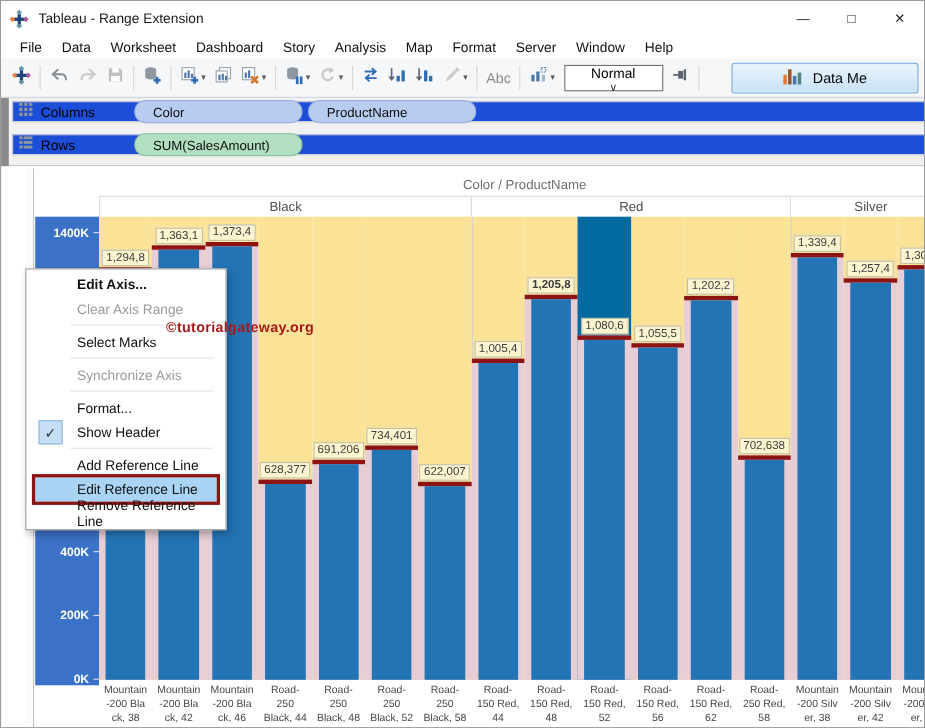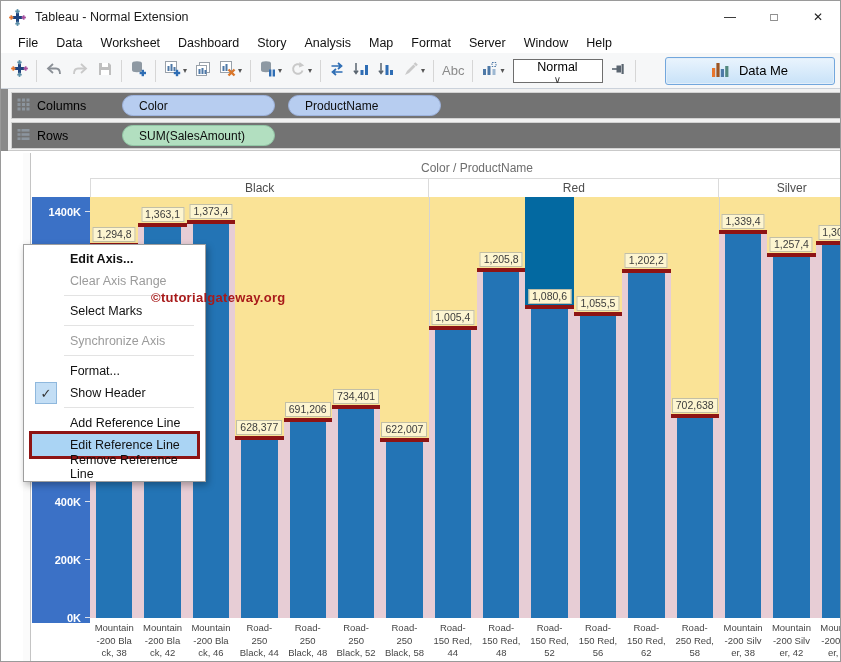--- a/index.html
+++ b/index.html
@@ -23,25 +23,25 @@
   .tbb .caret { font-size:8px; color:#555; margin-left:2px; }
   .tb-sep { width:1px; height:22px; background:#D6D6D6; margin:0 4px; }
   .abc-label { font-size:13px; color:#8A8A8A; padding:0 4px; }
   .fit-select { width:90px; height:24px; background:#fff; border:1px solid #6E6E6E; display:flex; align-items:center; justify-content:space-between; padding:0 7px; font-size:12.5px; color:#000; margin:0 4px;flex-direction:column; }
   .fit-select .chev { font-size:10px; color:#333; }
   .show-me { margin-left:auto; margin-right:5px; width:170px; height:28px; border:1px solid #72A7DD; border-radius:3px; background:linear-gradient(#EAF4FD,#C8E2F8); display:flex; align-items:center; justify-content:center; gap:9px; font-size:13px; color:#000; box-shadow:0 0 0 1px #E3EEF9 inset; }
 
   
   .shelves { position:absolute; left:0; top:88px; width:100%; height:62px; background:#F1F1F1; border-bottom:1px solid #C9C9C9; }
   .dark-strip { position:absolute; left:0; top:0; width:7px; height:62px; background:#8A8A8A; }
-  .shelf { position:absolute; left:10px; width:830px; height:27px; background:#737373; border:1px solid #D2D2D2; display:flex; align-items:center; }
+  .shelf { position:absolute; left:10px; width:830px; height:19px; background:#1d4ed8; border:1px solid #D2D2D2; display:flex; align-items:center; }
   .shelf.columns { top:3px; } .shelf.rows { top:33px; }
   .shelf-left { width:95px; height:100%; display:flex; align-items:center; gap:7px; padding-left:5px; }
   .shelf-label { font-size:12.5px; color:#000; }
-  .pills { display:flex; gap:13px; margin-left:2px;padding-left:13px; }
+  .pills { display:flex; gap:5px; margin-left:2px;padding-left:13px; }
   .pill { width:153px; height:21px; border-radius:11px; display:flex; align-items:center; padding-left:16px; font-size:12px; color:#0d0d0d; }
   .pill.dimension { background:#B7CDF0; border:1px solid #9DB3DE; }
   .pill.measure { background:#B2DFC0; border:1px solid #92C7A6; }
 
   
   .chart { position:absolute; left:10px; top:152px; width:841px; height:510px; background:#fff;margin-left:12px; }
   .light-strip { position:absolute; left:0; top:0; width:8px; height:510px; background:#FBFBFB; border-right:1px solid #C4C4C4; }
   .field-header { position:absolute; left:67px; top:8px; width:774px; text-align:center; font-size:12px; color:#6E6E6E; }
   .col-headers { position:absolute; left:67px; top:25px; width:774px; height:19px; border-top:1px solid #DBDBDB; display:flex; }
   .col-header-cell { display:flex; align-items:center; justify-content:center; font-size:12px; color:#4D4D4D; border-left:1px solid #DBDBDB; }
@@ -84,21 +84,21 @@
           <rect x="7.65" y="0.09999999999999964" width="1.7" height="4.4" fill="#5C90A8"></rect>
           <rect x="6.3" y="1.4499999999999997" width="4.4" height="1.7" fill="#5C90A8"></rect>
           <rect x="7.65" y="12.5" width="1.7" height="4.4" fill="#5C90A8"></rect>
           <rect x="6.3" y="13.85" width="4.4" height="1.7" fill="#5C90A8"></rect>
           <rect x="1.4499999999999997" y="6.3" width="1.7" height="4.4" fill="#E8762D"></rect>
           <rect x="0.09999999999999964" y="7.65" width="4.4" height="1.7" fill="#E8762D"></rect>
           <rect x="13.85" y="6.3" width="1.7" height="4.4" fill="#A84E9E"></rect>
           <rect x="12.5" y="7.65" width="4.4" height="1.7" fill="#A84E9E"></rect>
         </svg>
       </span>
-    <span class="title-text">Tableau - Normal Extension</span>
+    <span class="title-text">Tableau - Range Extension</span>
     <div class="win-controls">
       <div class="win-btn">—</div>
       <div class="win-btn">□</div>
       <div class="win-btn">✕</div>
     </div>
   </div>
 
   <div class="menubar" id="menubar">
       <div class="menu-item">File</div>
       <div class="menu-item">Data</div>
@@ -394,21 +394,21 @@
             <div class="cap" style="background: rgb(142, 20, 20);"></div>
             <div class="bar" style="background: rgb(35, 116, 181);"></div>
           </div>
           <div class="val-label" style="bottom: 293px;">1,005,4</div>
         </div>
         <div class="col" style="background: rgb(250, 227, 150);">
           <div class="band" style="height: 350px; background: rgb(231, 205, 213);">
             <div class="cap" style="background: rgb(142, 20, 20);"></div>
             <div class="bar" style="background: rgb(35, 116, 181);"></div>
           </div>
-          <div class="val-label" style="bottom: 351px;">1,205,8</div>
+          <div class="val-label" style="bottom: 351px; font-weight: bold;">1,205,8</div>
         </div>
         <div class="col" style="background: #0369a1;">
           <div class="band" style="height: 313px; background: rgb(231, 205, 213);">
             <div class="cap" style="background: rgb(142, 20, 20);"></div>
             <div class="bar" style="background: rgb(35, 116, 181);"></div>
           </div>
           <div class="val-label" style="bottom: 314px;">1,080,6</div>
         </div>
         <div class="col" style="background: rgb(250, 227, 150);">
           <div class="band" style="height: 306px; background: rgb(231, 205, 213);">

